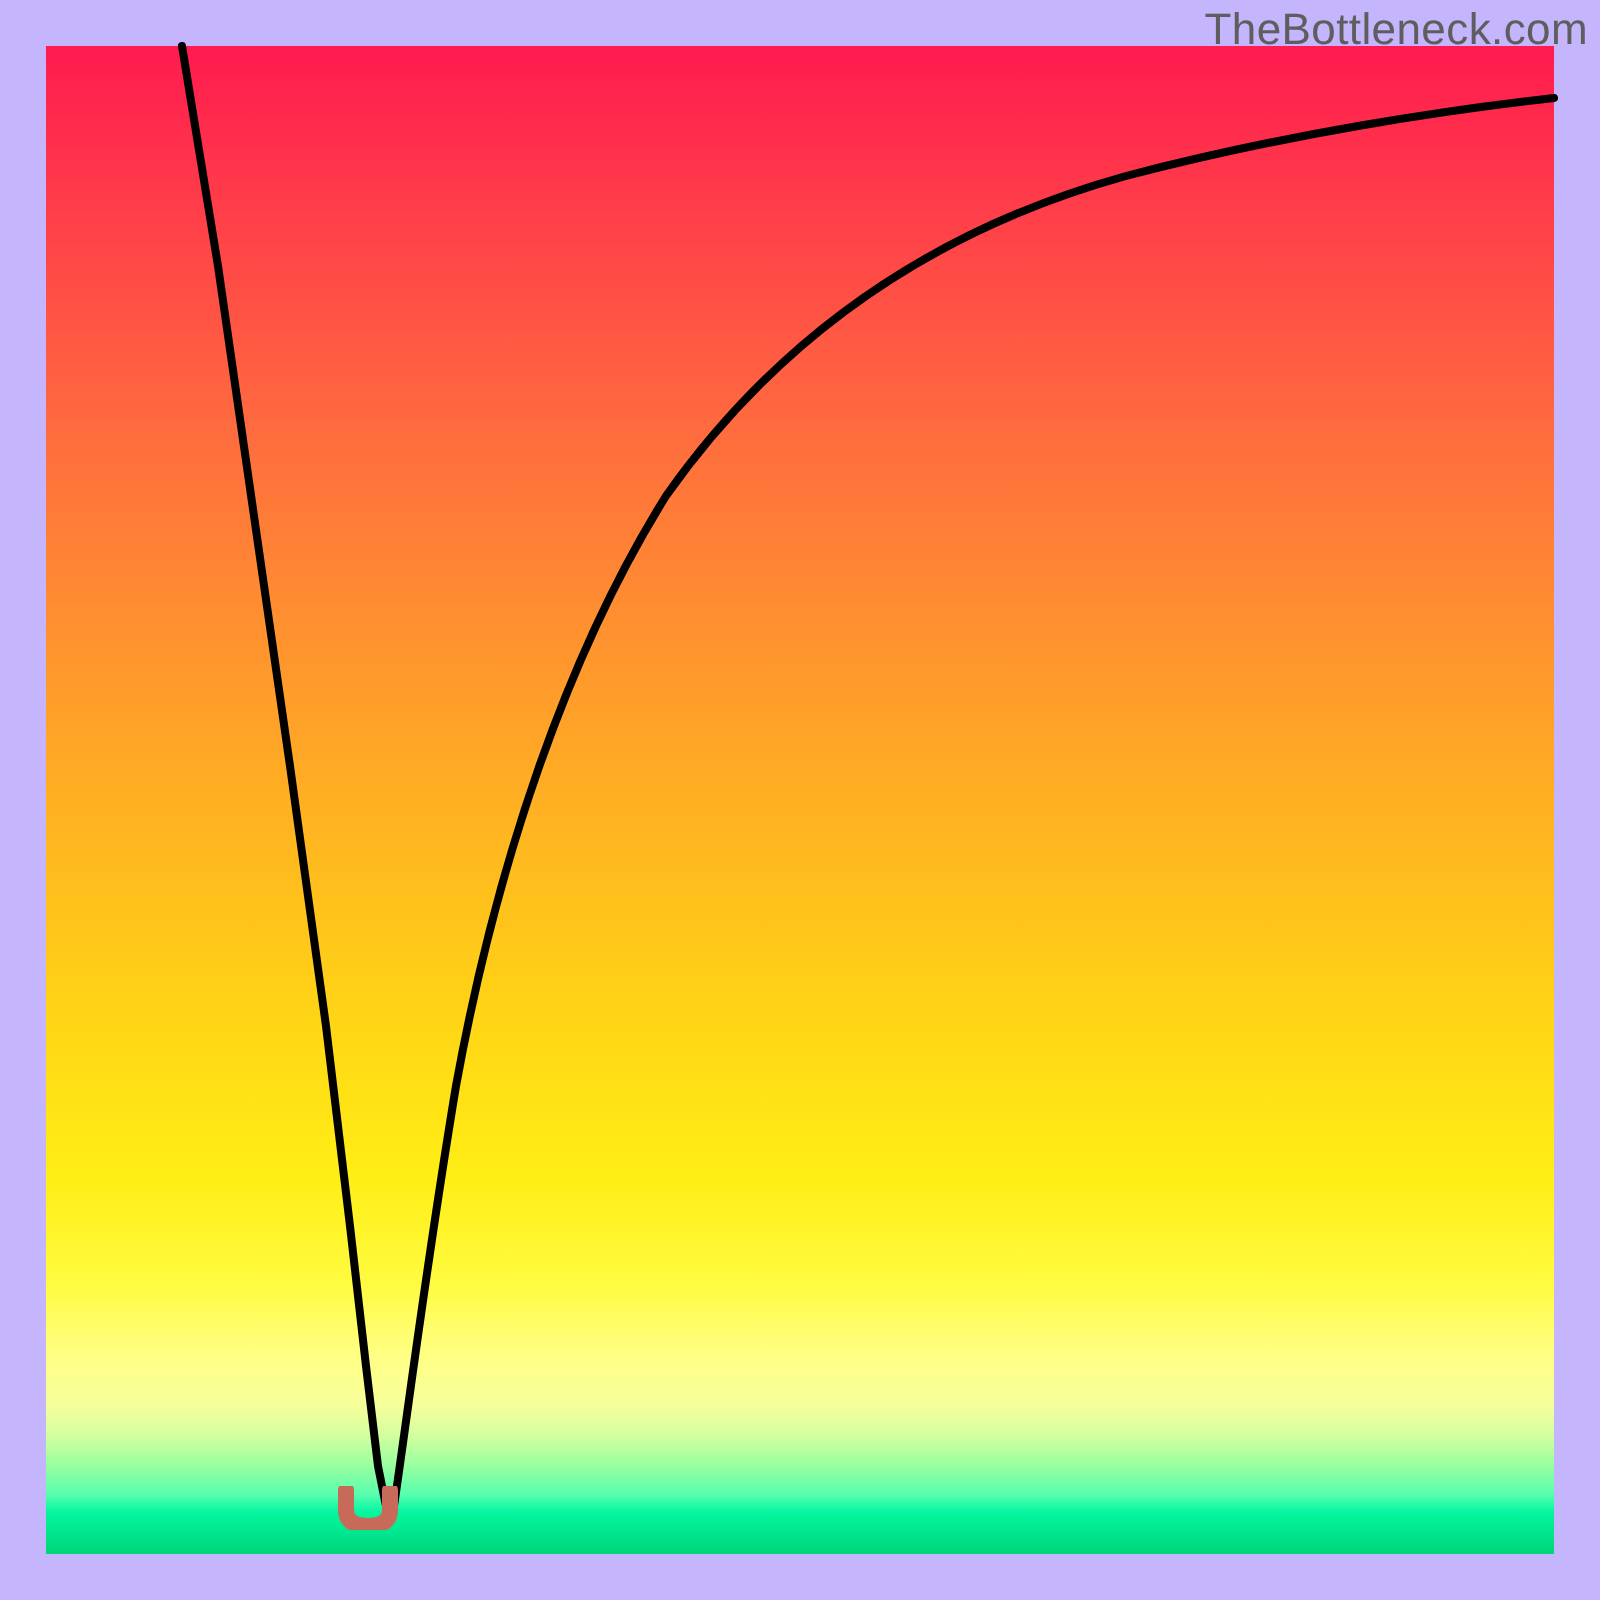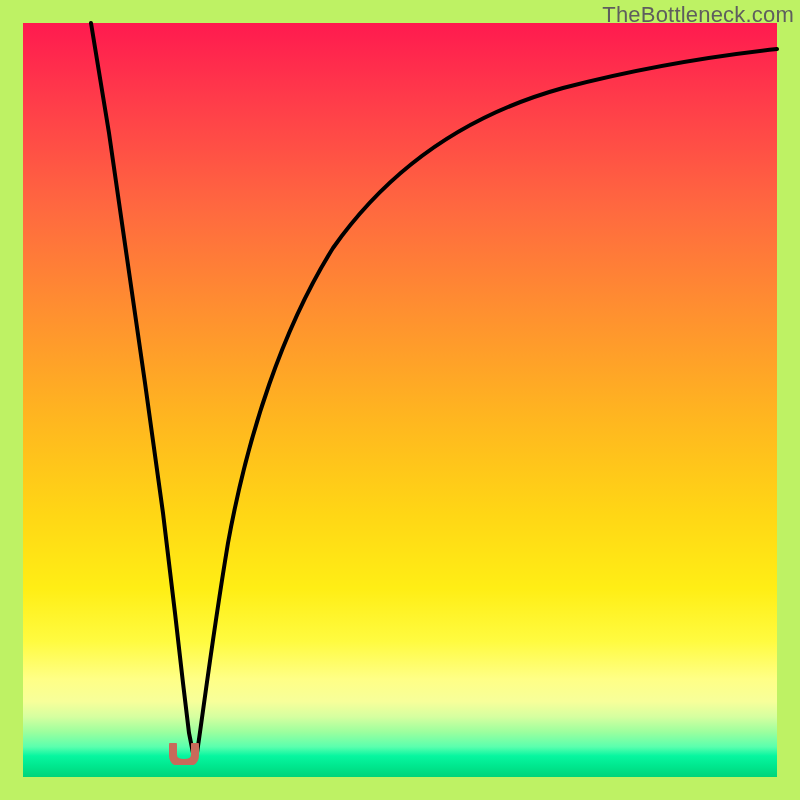--- a/index.html
+++ b/index.html
@@ -9,21 +9,21 @@
     height: 800px;
     background: #000;
     overflow: hidden;
   }
   .frame {
     position: absolute;
     left: 0;
     top: 0;
     width: 800px;
     height: 800px;
-    background: #bef264;
+    background: #c4b5fd;
   }
   .plot {
     position: absolute;
     left: 23px;
     top: 23px;
     width: 754px;
     height: 754px;
     
     background: linear-gradient(
       to bottom,

